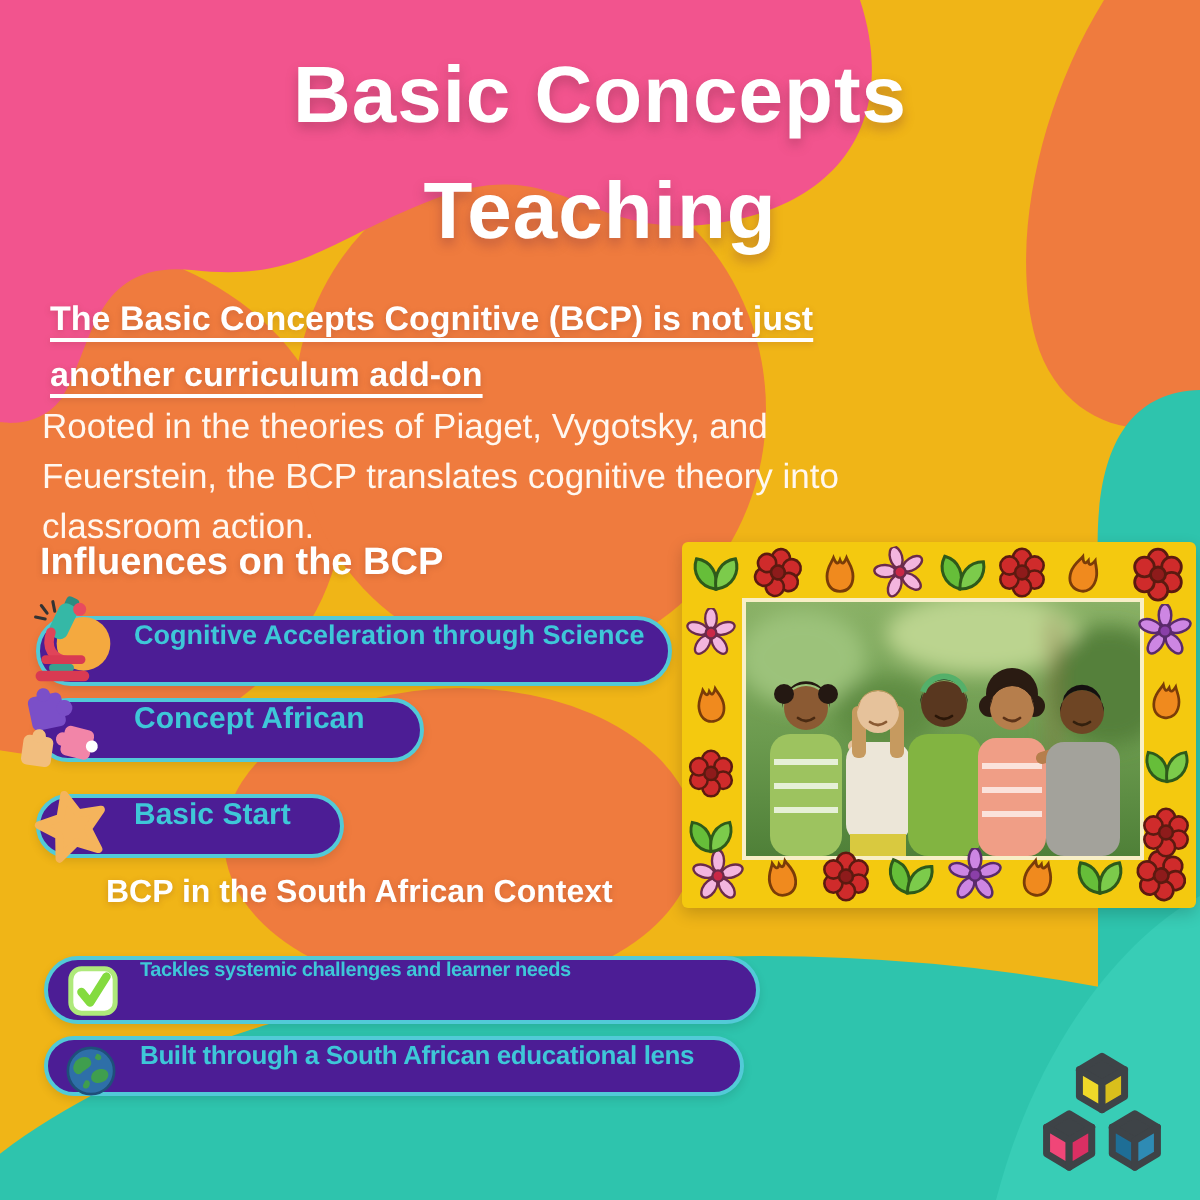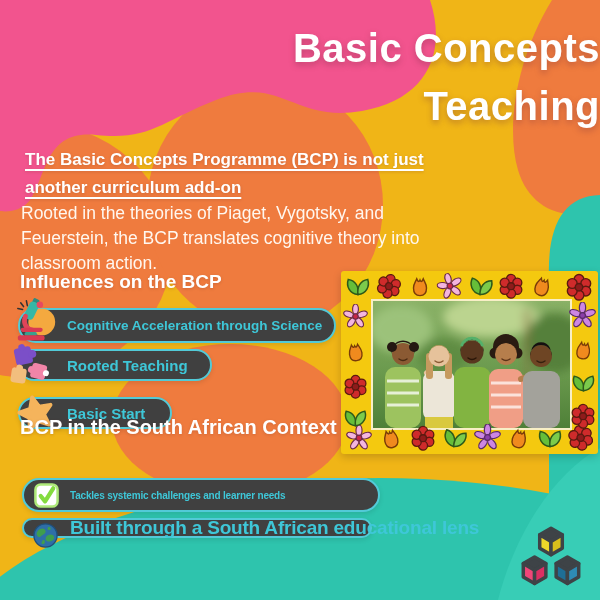--- a/index.html
+++ b/index.html
@@ -1,42 +1,42 @@
 <!DOCTYPE html>
 <html><head>
 <meta charset="utf-8">
 <style>
   html,body{margin:0;padding:0;}
   .canvas{position:relative;width:600px;height:600px;overflow:hidden;background:#F0B517;
           font-family:"Liberation Sans", sans-serif;}
   .bg{position:absolute;inset:0;z-index:0;}
-  .title{position:absolute;top:19px;left:0;right:0;z-index:2;text-align:right;color:#fff;
+  .title{position:absolute;top:19px;left:0;right:0;z-index:2;text-align:center;color:#fff;
          font-size:40px;font-weight:800;line-height:1.45;letter-spacing:.5px;
          text-shadow:0 3px 6px rgba(110,40,60,.35);}
   .headline{position:absolute;left:25px;top:146px;width:408px;z-index:2;color:#fff;
             font-size:17px;font-weight:700;line-height:1.62;
             text-decoration:underline;text-decoration-thickness:2px;text-underline-offset:4px;
             text-shadow:0 1px 3px rgba(120,50,40,.25);}
   .intro{position:absolute;left:21px;top:201px;width:438px;z-index:2;color:#FFF7EF;
          font-size:17.5px;line-height:1.42;}
   .sec-h{position:absolute;left:20px;z-index:2;color:#fff;font-weight:800;
          text-decoration-thickness:2.5px;text-underline-offset:4px;
          text-shadow:0 1px 3px rgba(120,50,40,.25);}
   .sec-h.h1{top:271px;font-size:19px;}
-  .sec-h.h2{top:416px;font-size:20px;}
-  .pill{position:absolute;z-index:2;background:#404040;border:2.5px solid #52CAD7;border-radius:999px;
-        display:flex;align-items:center;box-sizing:border-box;color:#3EC7D8;font-weight:700;
+  .sec-h.h2{top:438px;font-size:16px;margin-left:33px;}
+  .pill{position:absolute;z-index:2;background:#4c1d95;border:2.5px solid #52CAD7;border-radius:999px;
+        display:flex;box-sizing:border-box;color:#3EC7D8;font-weight:700;
         box-shadow:0 2px 5px rgba(0,0,0,.10);}
   .pill .icon{position:absolute;}
   .pill .lbl{white-space:nowrap;}
   .pill1{left:18px;top:308px;width:318px;height:35px;font-size:13.5px;padding-left:47px;}
   .pill2{left:18px;top:349px;width:194px;height:32px;font-size:15px;padding-left:47px;}
   .pill3{left:18px;top:397px;width:154px;height:32px;font-size:15px;padding-left:47px;}
   .pill4{left:22px;top:478px;width:358px;height:34px;font-size:10px;padding-left:46px;letter-spacing:-.2px;}
-  .pill5{left:22px;top:518px;width:350px;height:20px;font-size:19px;padding-left:46px;letter-spacing:-.2px;}
+  .pill5{left:22px;top:518px;width:350px;height:30px;font-size:13px;padding-left:46px;letter-spacing:-.2px;}
   .ic-micro{left:-7px;top:-13px;width:46px;height:46px;}
   .ic-puzzle{left:-13px;top:-9px;width:48px;height:48px;}
   .ic-star{left:-4px;top:-6px;width:40px;height:40px;}
   .ic-check{left:9px;top:2px;width:27px;height:27px;}
   .ic-globe{left:8px;top:2px;width:27px;height:27px;}
   .frame{position:absolute;left:341px;top:271px;width:257px;height:183px;z-index:3;
          background:#F4C90F;border-radius:3px;box-shadow:0 3px 8px rgba(0,0,0,.18);}
   .frame .flowers{position:absolute;inset:0;}
   .photo{position:absolute;left:30px;top:28px;width:197px;height:127px;overflow:hidden;
          border:2px solid #F8EFC6;}
@@ -57,21 +57,21 @@
     <path d="M600,195 C562,196 547,228 549,280 L549,520 C570,540 600,532 600,520 Z" fill="#2EC4AD"></path>
     <ellipse cx="380" cy="680" rx="442" ry="202" fill="#2EC4AD"></ellipse>
     <path d="M600,448 C556,472 516,530 498,600 L600,600 Z" fill="#38CDB6"></path>
   </svg>
 
   <div class="title">
     <div>Basic Concepts</div>
     <div>Teaching</div>
   </div>
 
-  <div class="headline">The Basic Concepts Programme (BCP) is not just another curriculum add-on</div>
+  <div class="headline">The Basic Concepts Cognitive (BCP) is not just another curriculum add-on</div>
 
   <div class="intro">Rooted in the theories of Piaget, Vygotsky, and Feuerstein, the BCP translates cognitive theory into classroom action.</div>
 
   <div class="sec-h h1">Influences on the BCP</div>
 
   <div class="pill pill1">
     <svg class="icon ic-micro" viewBox="0 0 48 48">
       <circle cx="30" cy="26" r="14" fill="#F4A93F"></circle>
       <path d="M8,6 L11,10 M14,4 L15,9 M5,12 L10,13" stroke="#333" stroke-width="1.6" stroke-linecap="round"></path>
       <g transform="rotate(26 20 14)">
@@ -97,21 +97,21 @@
       <g transform="rotate(8 12 34)">
         <rect x="4" y="26" width="15" height="15" rx="3" fill="#F2BE7E"></rect>
         <circle cx="11.5" cy="26" r="3.4" fill="#F2BE7E"></circle>
       </g>
       <g transform="rotate(14 32 30)">
         <rect x="24" y="22" width="15" height="15" rx="3" fill="#F285A8"></rect>
         <circle cx="24" cy="29.5" r="3.4" fill="#F285A8"></circle>
         <circle cx="39" cy="29.5" r="3" fill="#FFFFFF"></circle>
       </g>
     </svg>
-    <span class="lbl">Rooted Teaching</span>
+    <span class="lbl">Concept African</span>
   </div>
 
   <div class="pill pill3">
     <svg class="icon ic-star" viewBox="0 0 40 40">
       <g transform="rotate(-14 20 20)">
         <path d="M20,4 L24.6,14.6 L36,15.6 L27.4,23.2 L30,34.4 L20,28.4 L10,34.4 L12.6,23.2 L4,15.6 L15.4,14.6 Z" fill="#F5B45C" stroke="#F5B45C" stroke-width="4" stroke-linejoin="round"></path>
       </g>
     </svg>
     <span class="lbl">Basic Start</span>
   </div>

